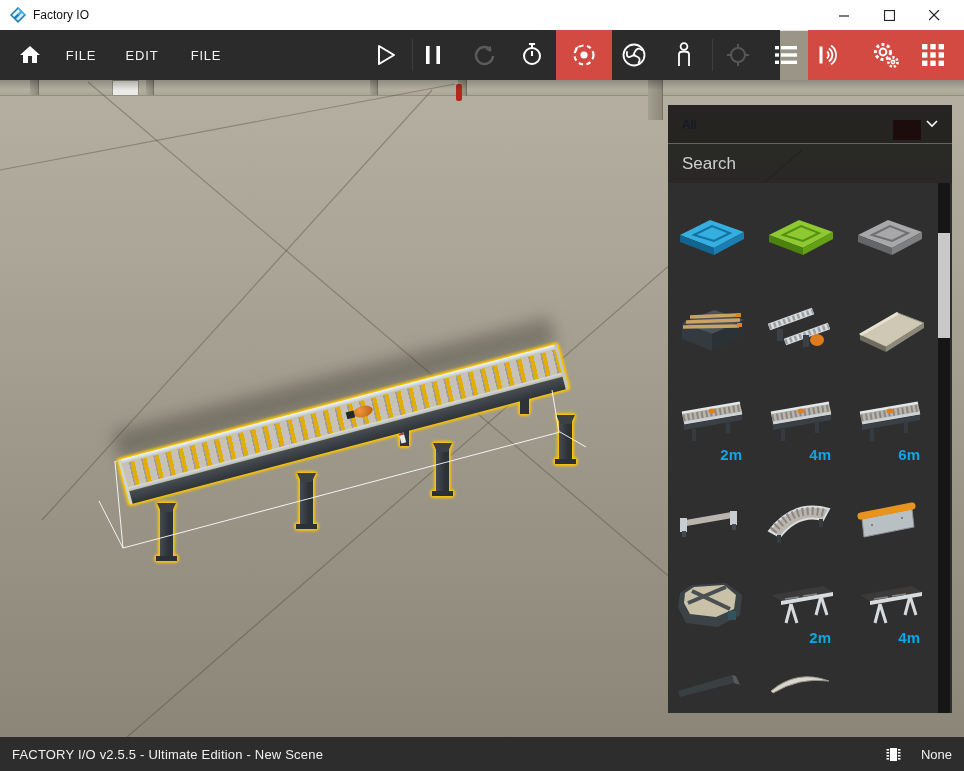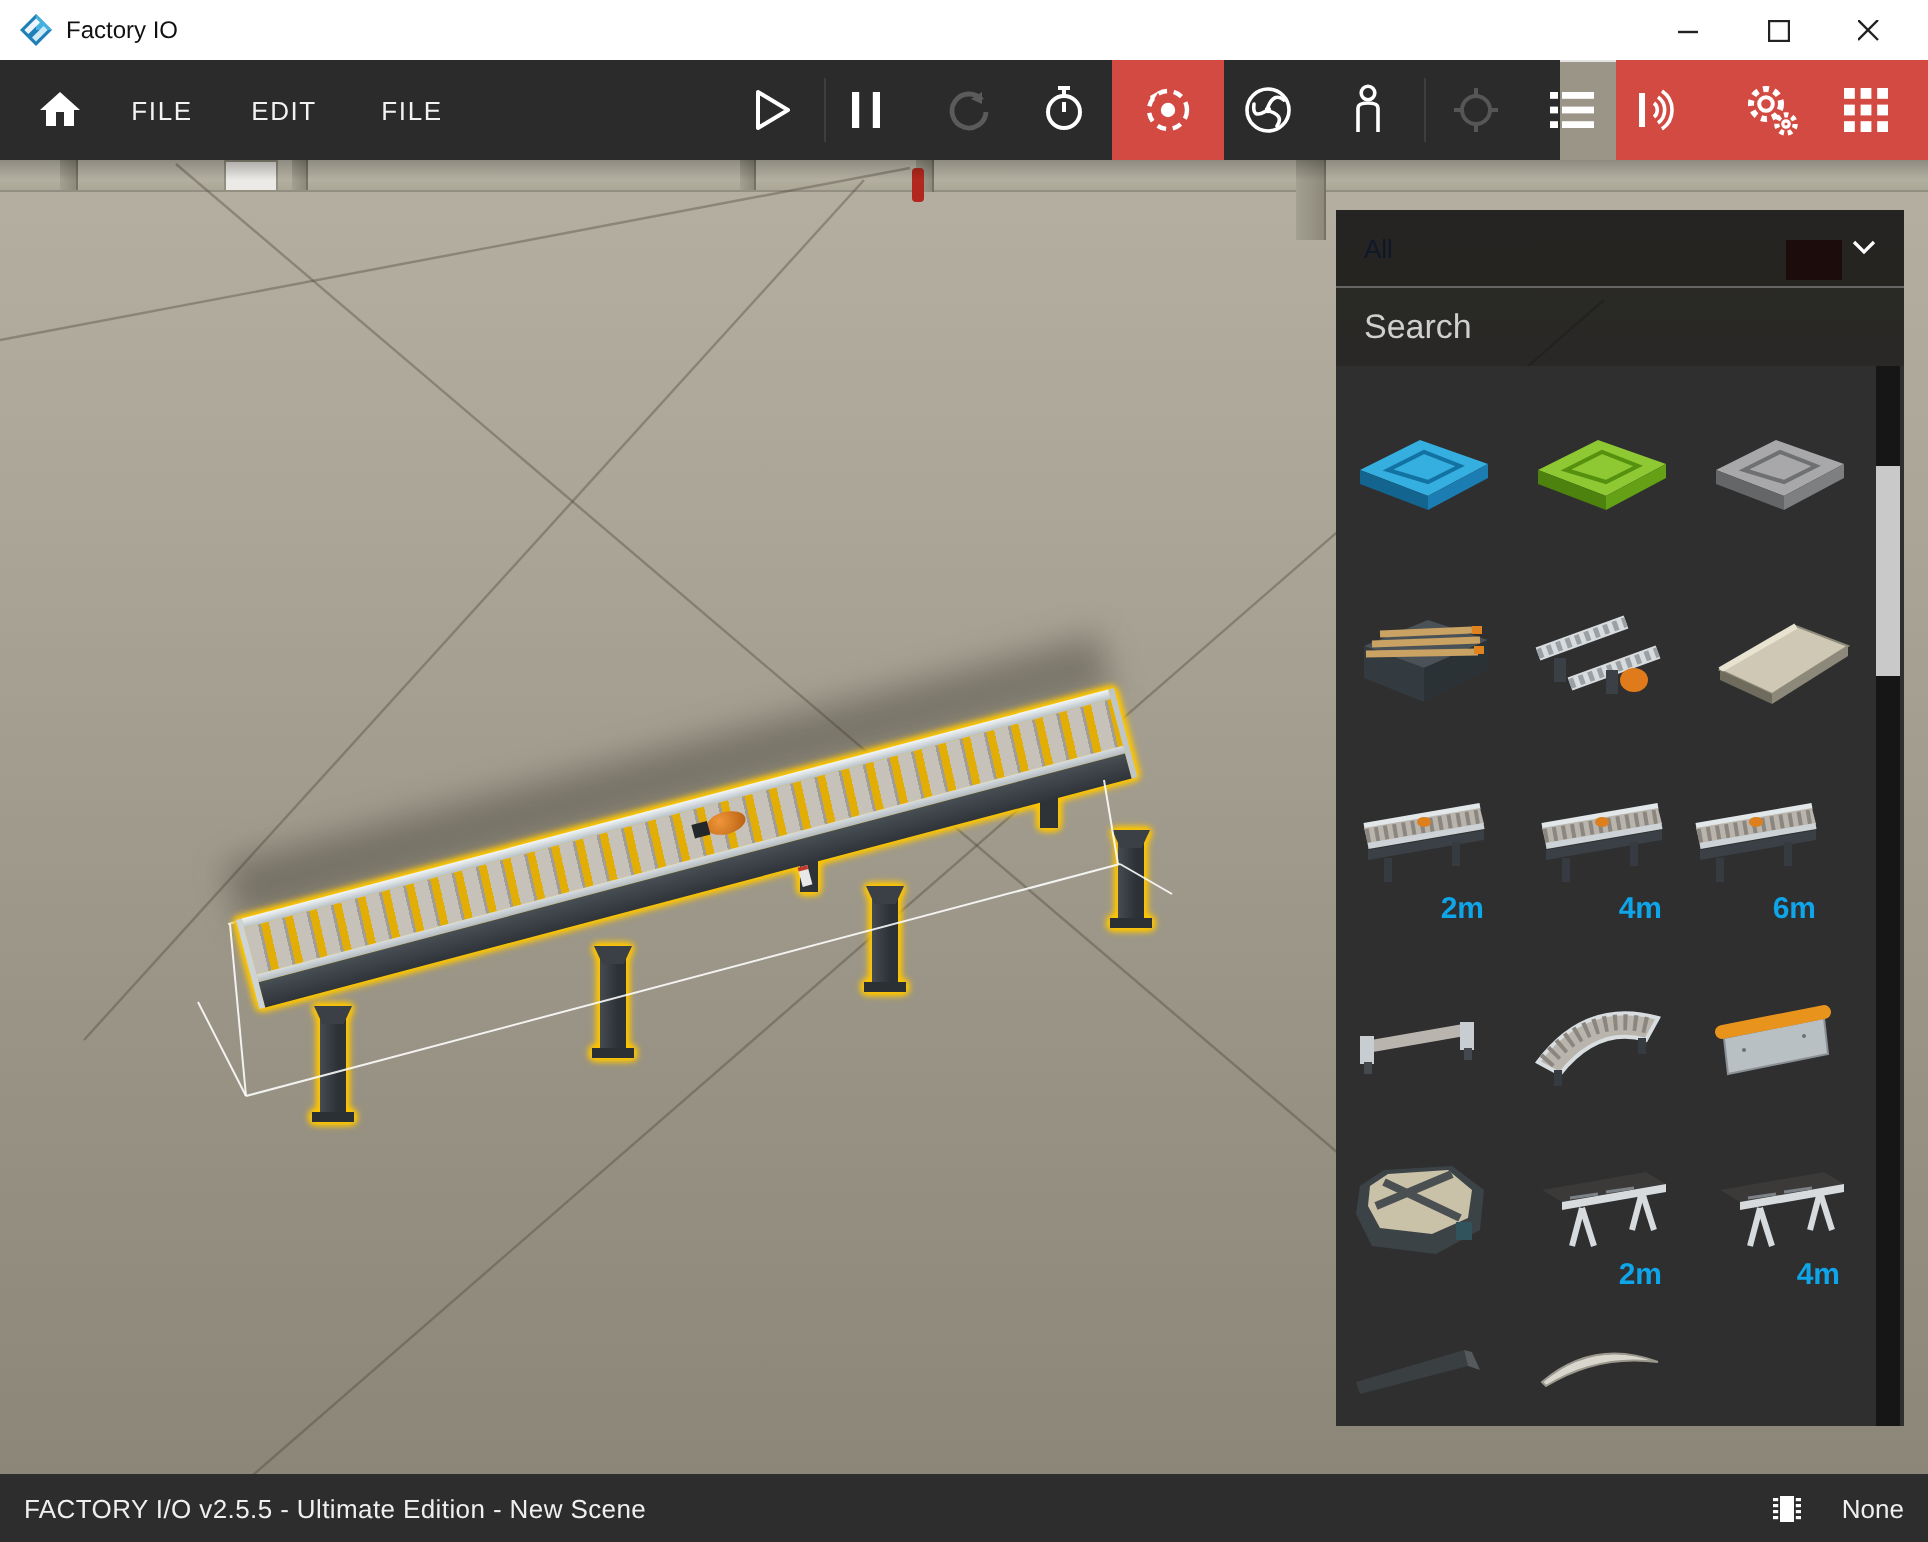--- a/index.html
+++ b/index.html
@@ -380,21 +380,21 @@
           <polygon points="12,26 70,16 72,24 14,34" fill="#b9b5ad"></polygon>
           <line x1="13" y1="30" x2="71" y2="20" stroke="#8b8780" stroke-width="7" stroke-dasharray="2 2.6"></line>
           <ellipse cx="42" cy="23" rx="3.5" ry="2.5" fill="#dd7f1d"></ellipse>
           <line x1="14" y1="35" x2="72" y2="25" stroke="#ccd2d6" stroke-width="3"></line>
           <polygon points="14,37 72,27 72,32 14,42" fill="#3a4046"></polygon>
           <rect x="22" y="41" width="4" height="12" fill="#353b41"></rect>
             <rect x="56" y="33" width="4" height="12" fill="#353b41"></rect>
         </svg>
         <div class="plabel">4m</div>
       </div>
-      <div class="cell" style="left:168px;top:205px;">
+      <div class="cell" style="left:180px;top:205px;">
         <svg width="84" height="66">
           <line x1="12" y1="25" x2="70" y2="15" stroke="#e2e8ea" stroke-width="3"></line>
           <polygon points="12,26 70,16 72,24 14,34" fill="#b9b5ad"></polygon>
           <line x1="13" y1="30" x2="71" y2="20" stroke="#8b8780" stroke-width="7" stroke-dasharray="2 2.6"></line>
           <ellipse cx="42" cy="23" rx="3.5" ry="2.5" fill="#dd7f1d"></ellipse>
           <line x1="14" y1="35" x2="72" y2="25" stroke="#ccd2d6" stroke-width="3"></line>
           <polygon points="14,37 72,27 72,32 14,42" fill="#3a4046"></polygon>
           <rect x="22" y="41" width="4" height="12" fill="#353b41"></rect>
             <rect x="56" y="33" width="4" height="12" fill="#353b41"></rect>
         </svg>

